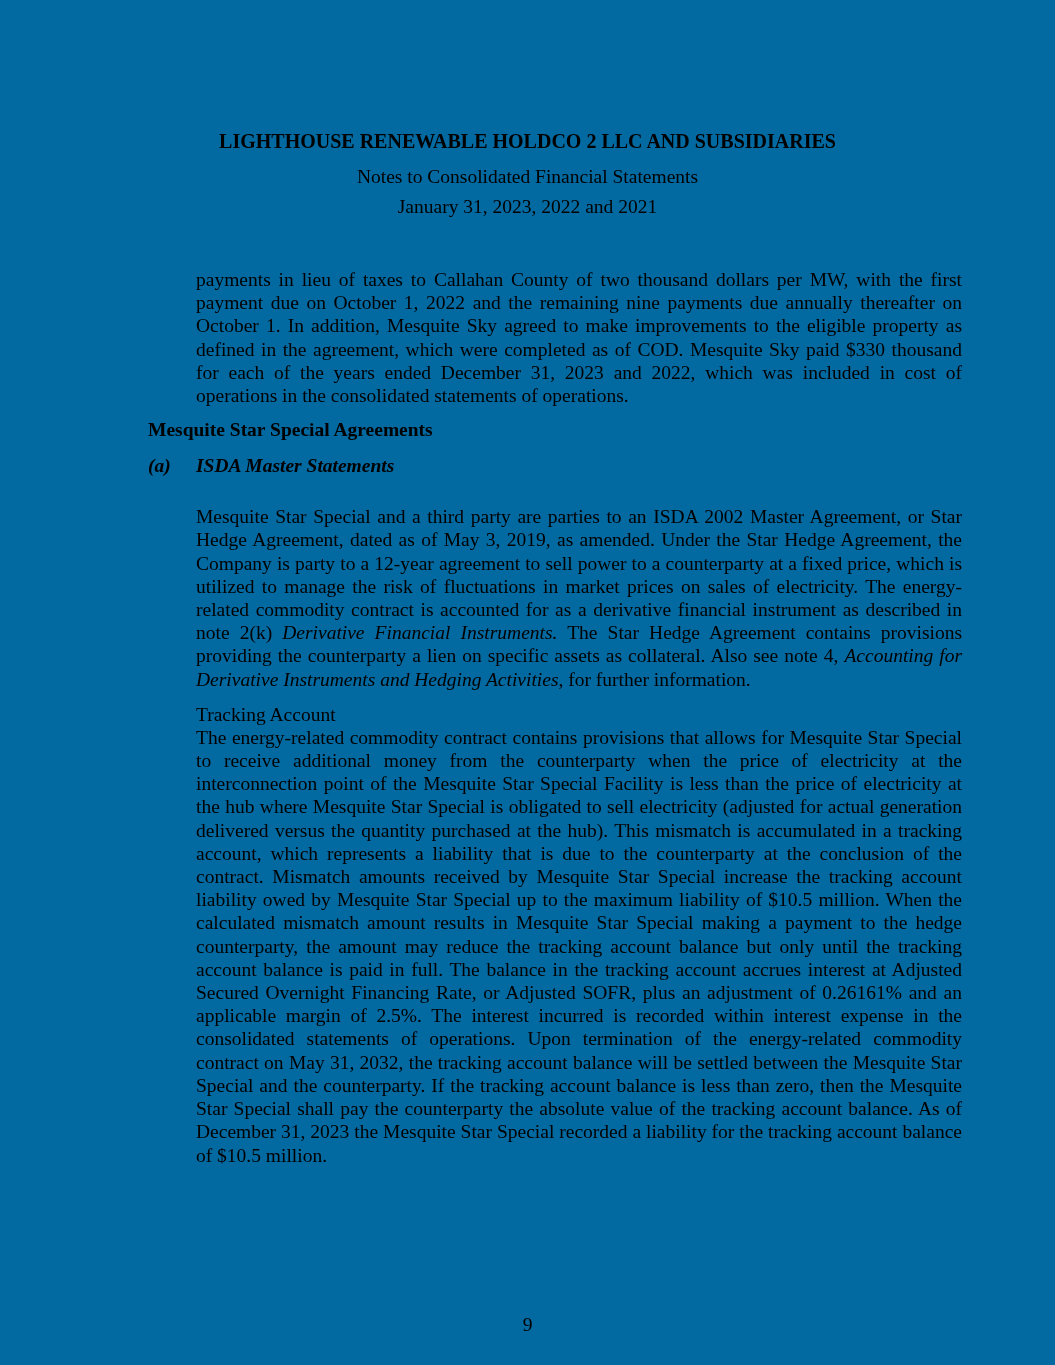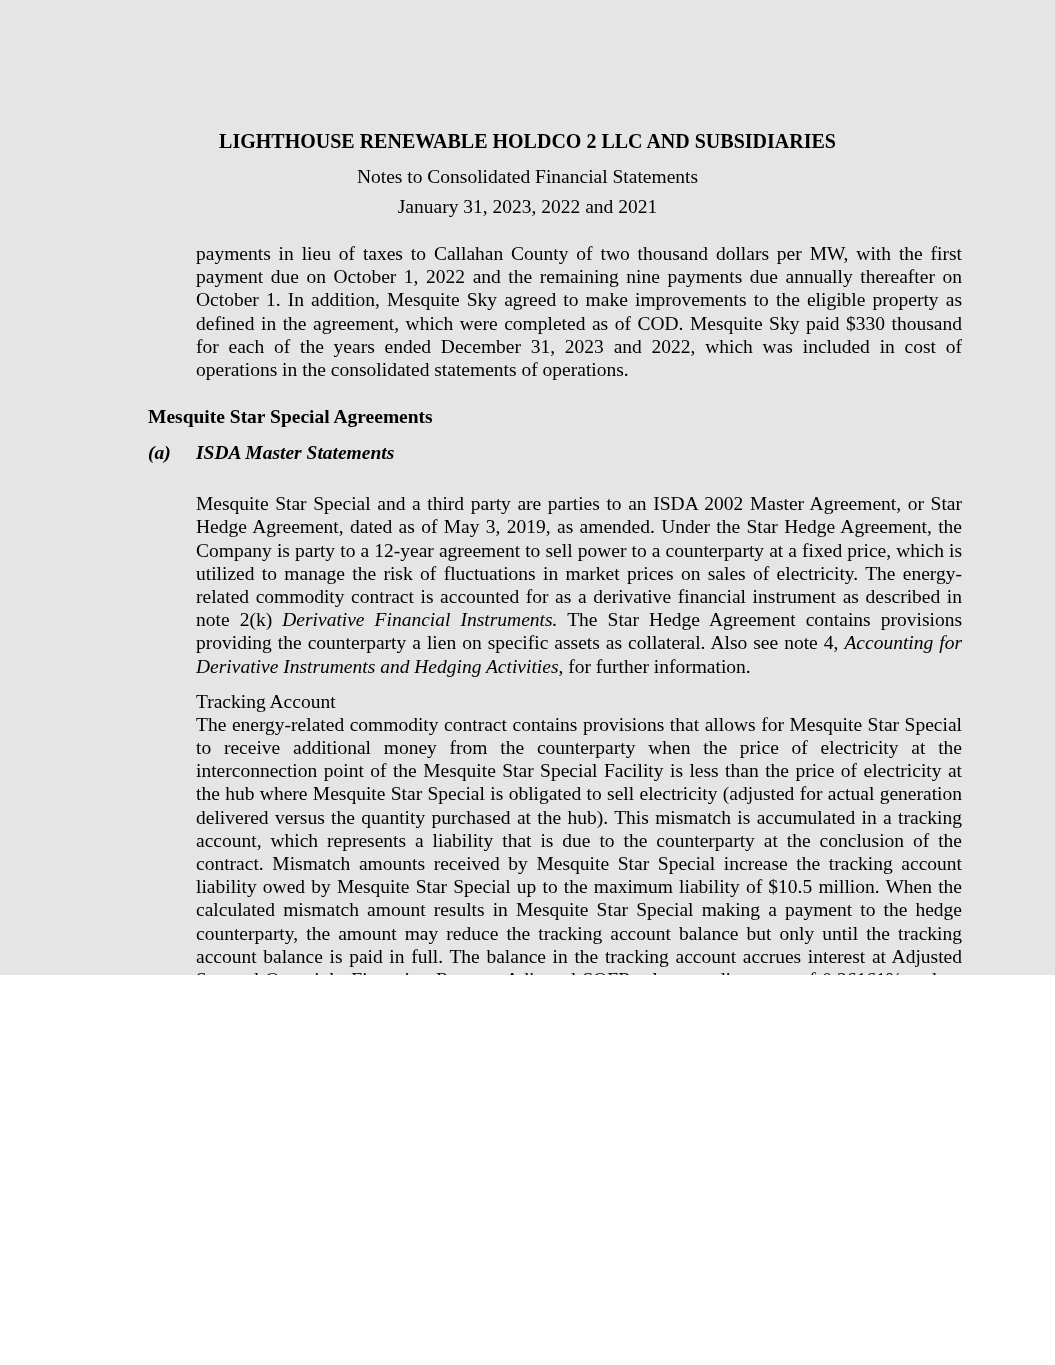--- a/index.html
+++ b/index.html
@@ -3,22 +3,22 @@
 <meta charset="utf-8">
 <style>
   html, body {
     margin: 0;
     padding: 0;
     background: #ffffff;
   }
   .page {
     position: relative;
     width: 1055px;
-    height: 975px;
-    background: #e5e5e5;
+    height: 1365px;
+    background: #0369a1;
     color: #000000;
     font-family: "Liberation Serif", "DejaVu Serif", serif;
     font-size: 19.5px;
     overflow: hidden;
     box-sizing: border-box;
   }
   .header {
     padding-top: 130px;
     text-align: center;
     line-height: 23px;
@@ -36,25 +36,25 @@
   }
   .content {
     margin: 0 93px 0 148px; 
   }
   .para {
     margin: 0 0 0 48px;       
     text-align: justify;
     line-height: 23.2px;
   }
   .para-intro {
-    margin-top: 24px;
+    margin-top: 50px;
   }
   .section-heading {
     font-weight: bold;
-    margin-top: 24px;
+    margin-top: 11px;
     line-height: 23px;
   }
   .subsection-heading {
     display: flex;
     font-weight: bold;
     font-style: italic;
     margin-top: 13px;
     line-height: 23px;
   }
   .subsection-heading .marker {

